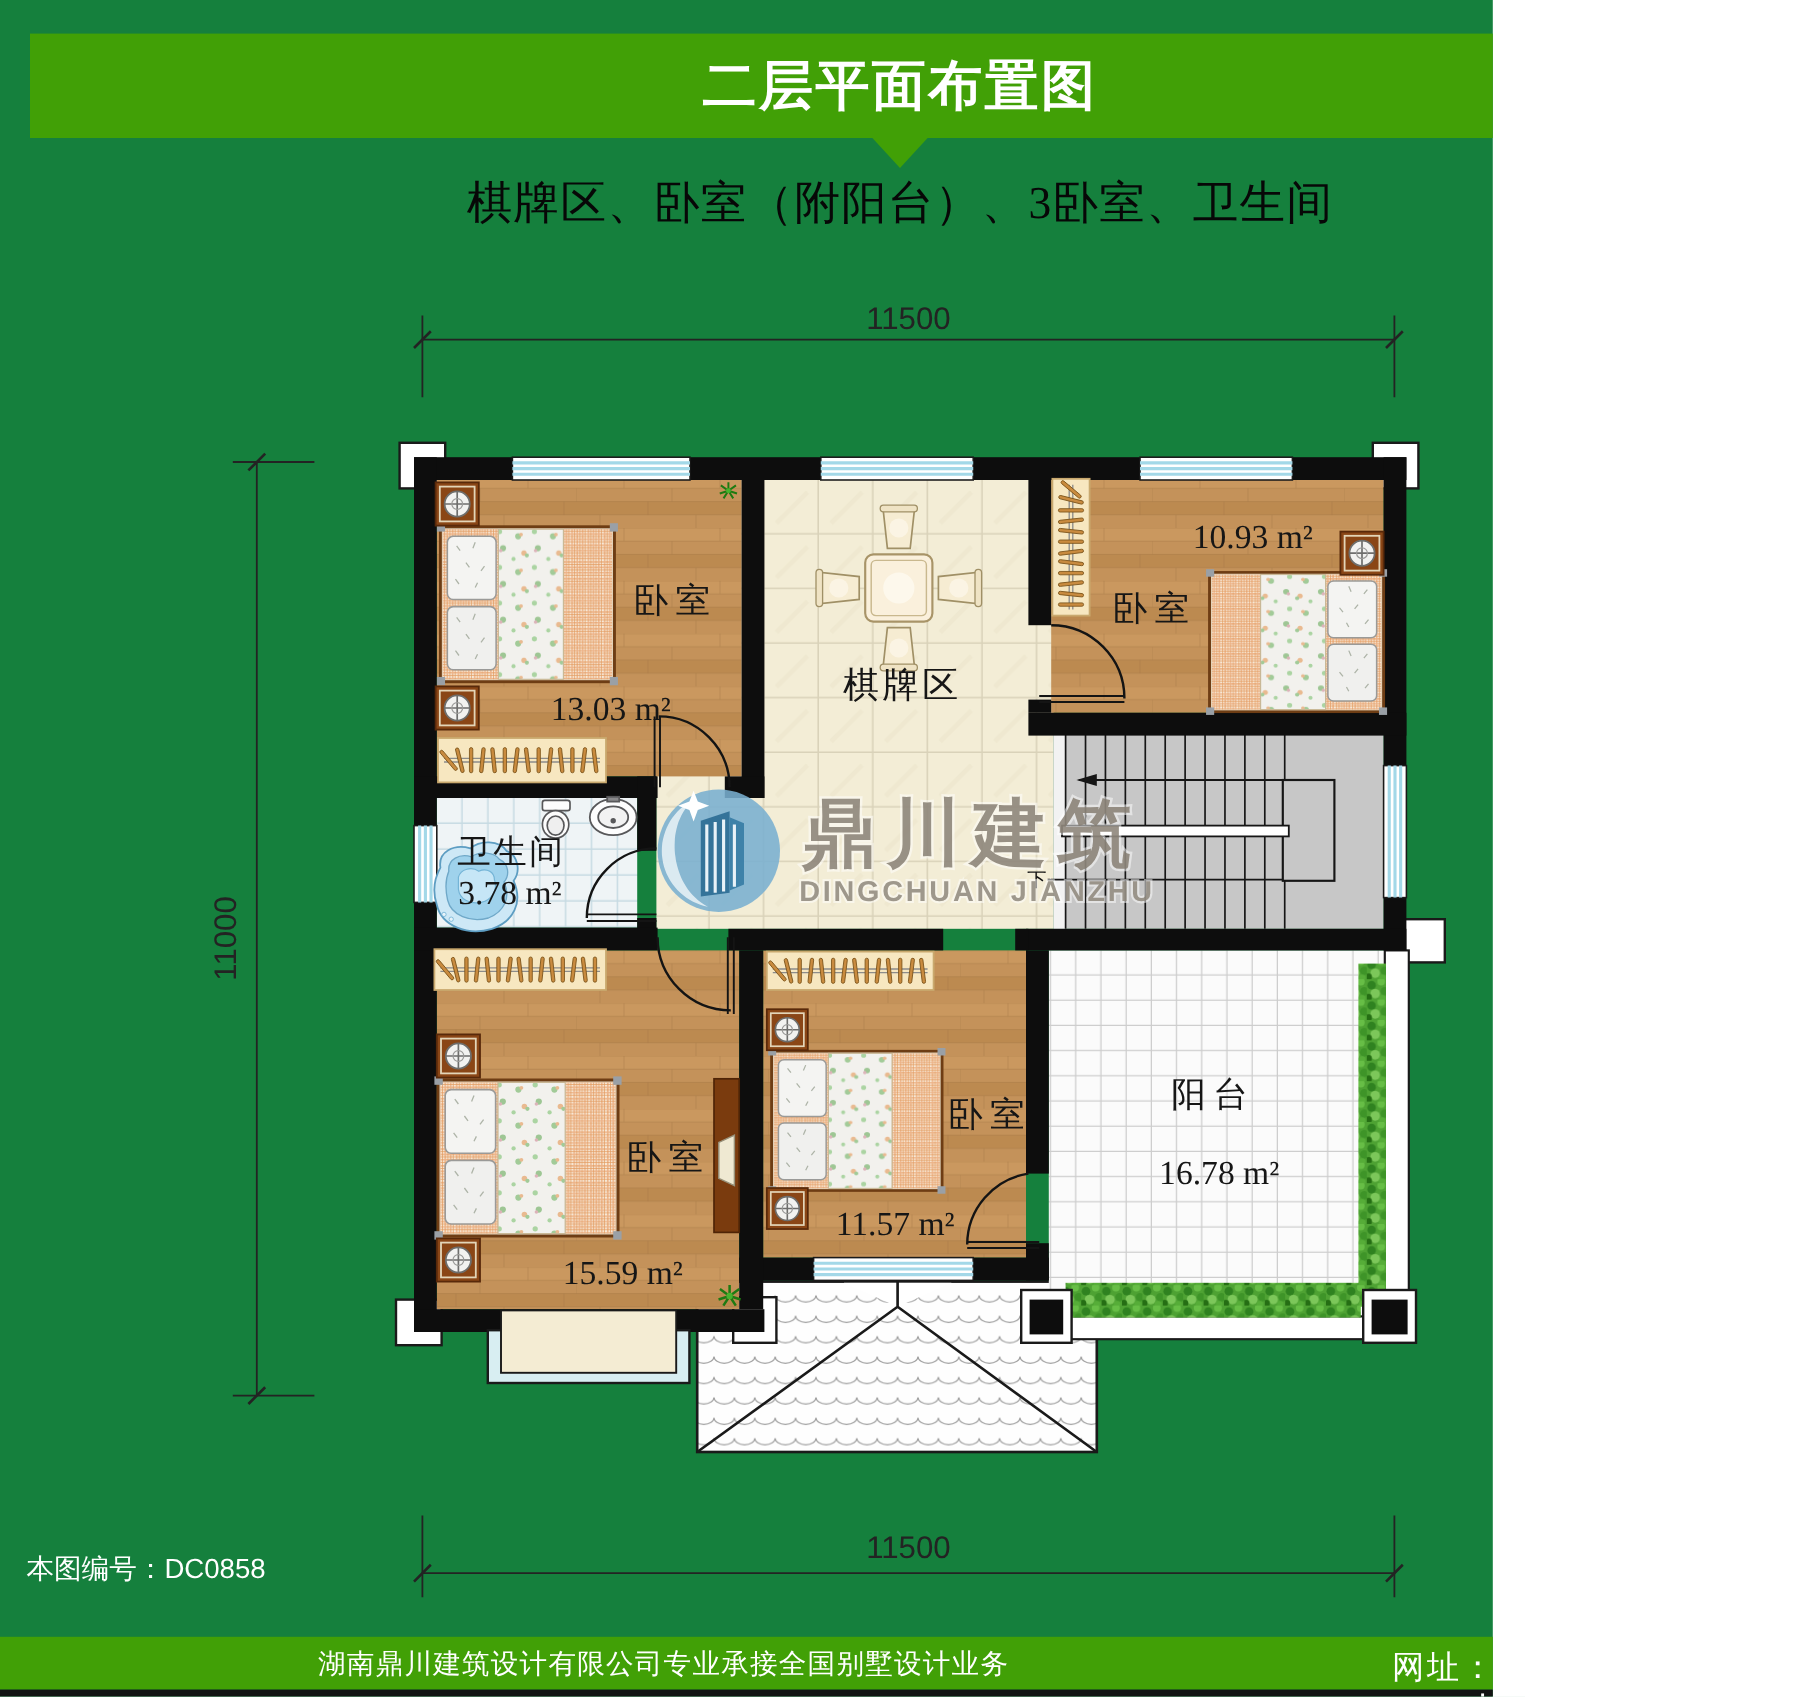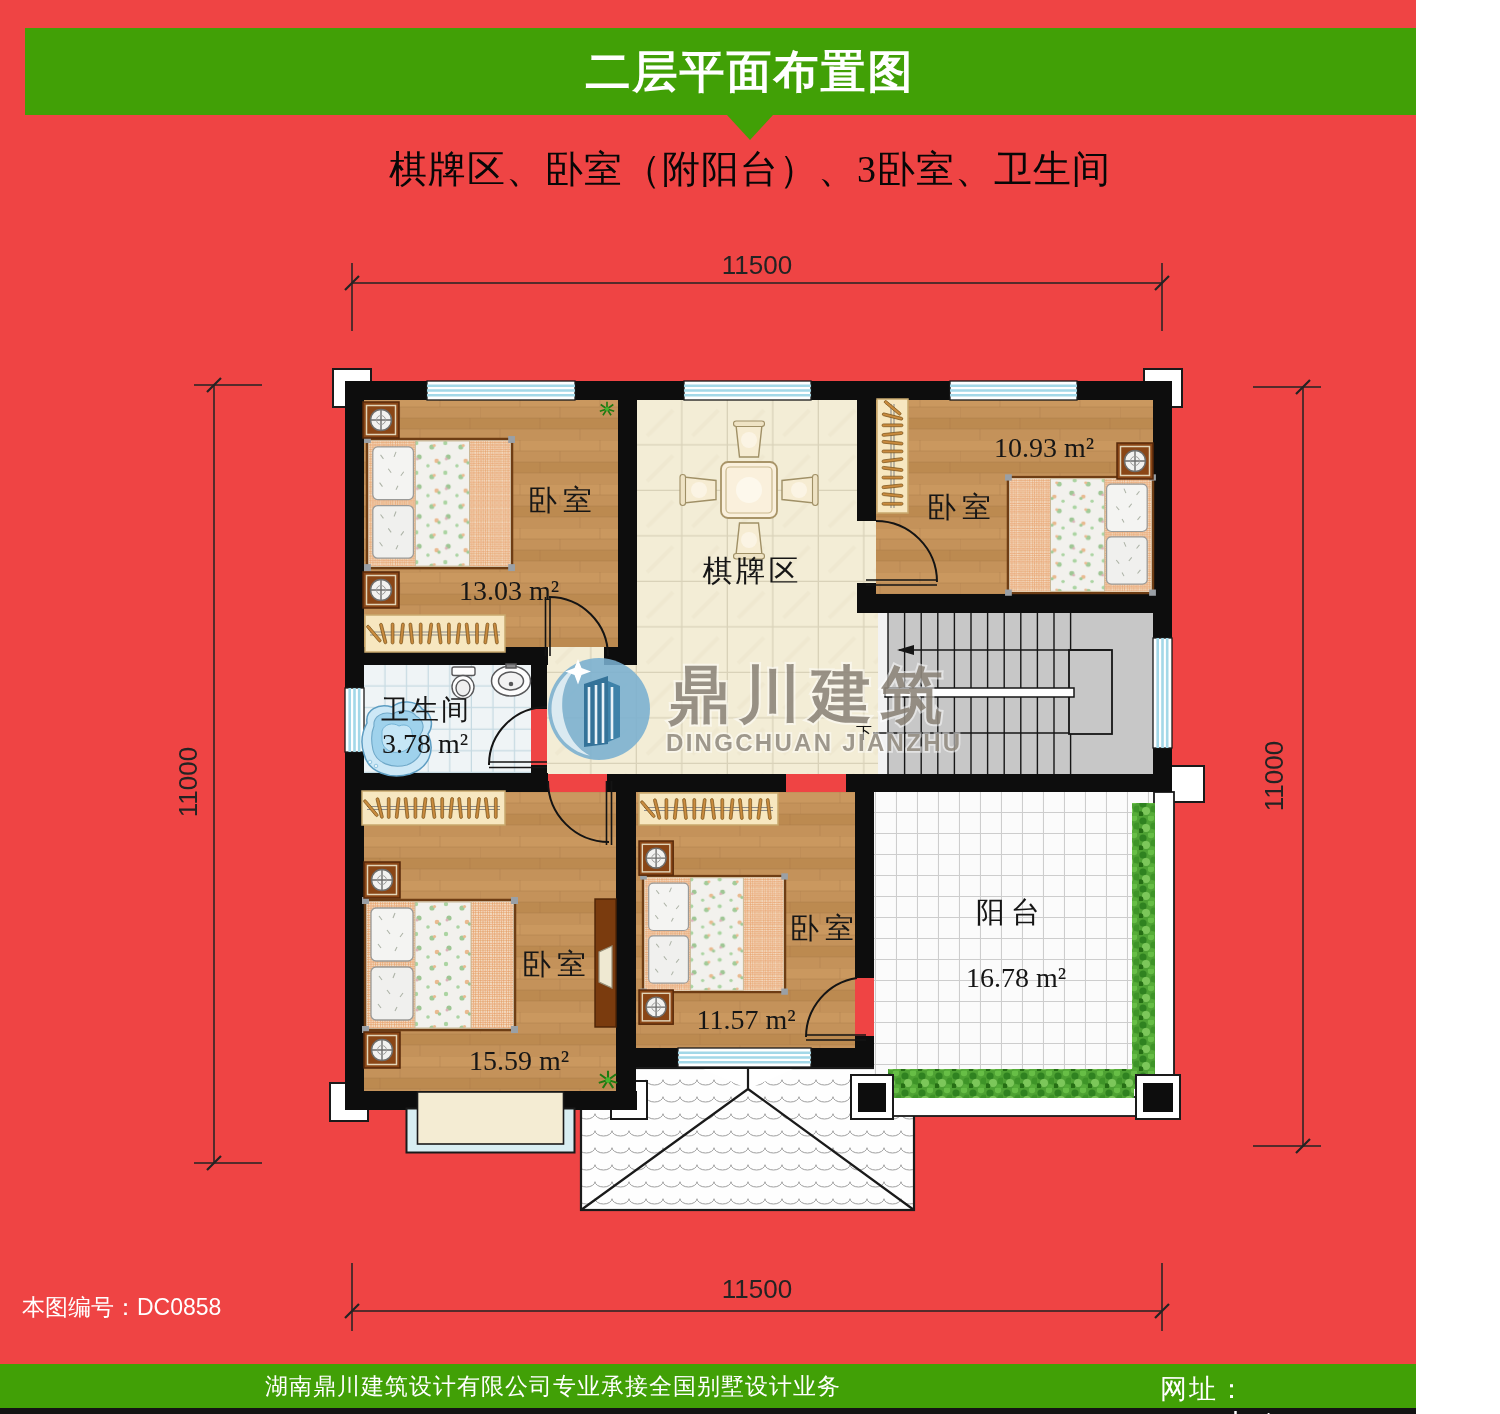--- a/index.html
+++ b/index.html
@@ -1,16 +1,16 @@
 <!DOCTYPE html>
 <html><head>
 <meta charset="utf-8">
 <style>
   html,body{margin:0;padding:0;background:#fff;}
-  #page{position:relative;width:1416px;height:1414px;background:#ef4444;overflow:hidden;
+  #page{position:relative;width:1244px;height:1414px;background:#15803d;overflow:hidden;
         font-family:"Liberation Sans", sans-serif;}
   .abs{position:absolute;}
 </style>
 </head>
 <body>
 <div id="page">
 
   <div class="abs" style="left:25px;top:28px;width:1450px;height:87px;background:#41A006;"></div>
 
   <div class="abs" style="left:25px;top:40px;width:1450px;height:64px;line-height:64px;text-align:center;color:#fff;font-size:45px;font-weight:700;letter-spacing:2px;">二层平面布置图</div>

